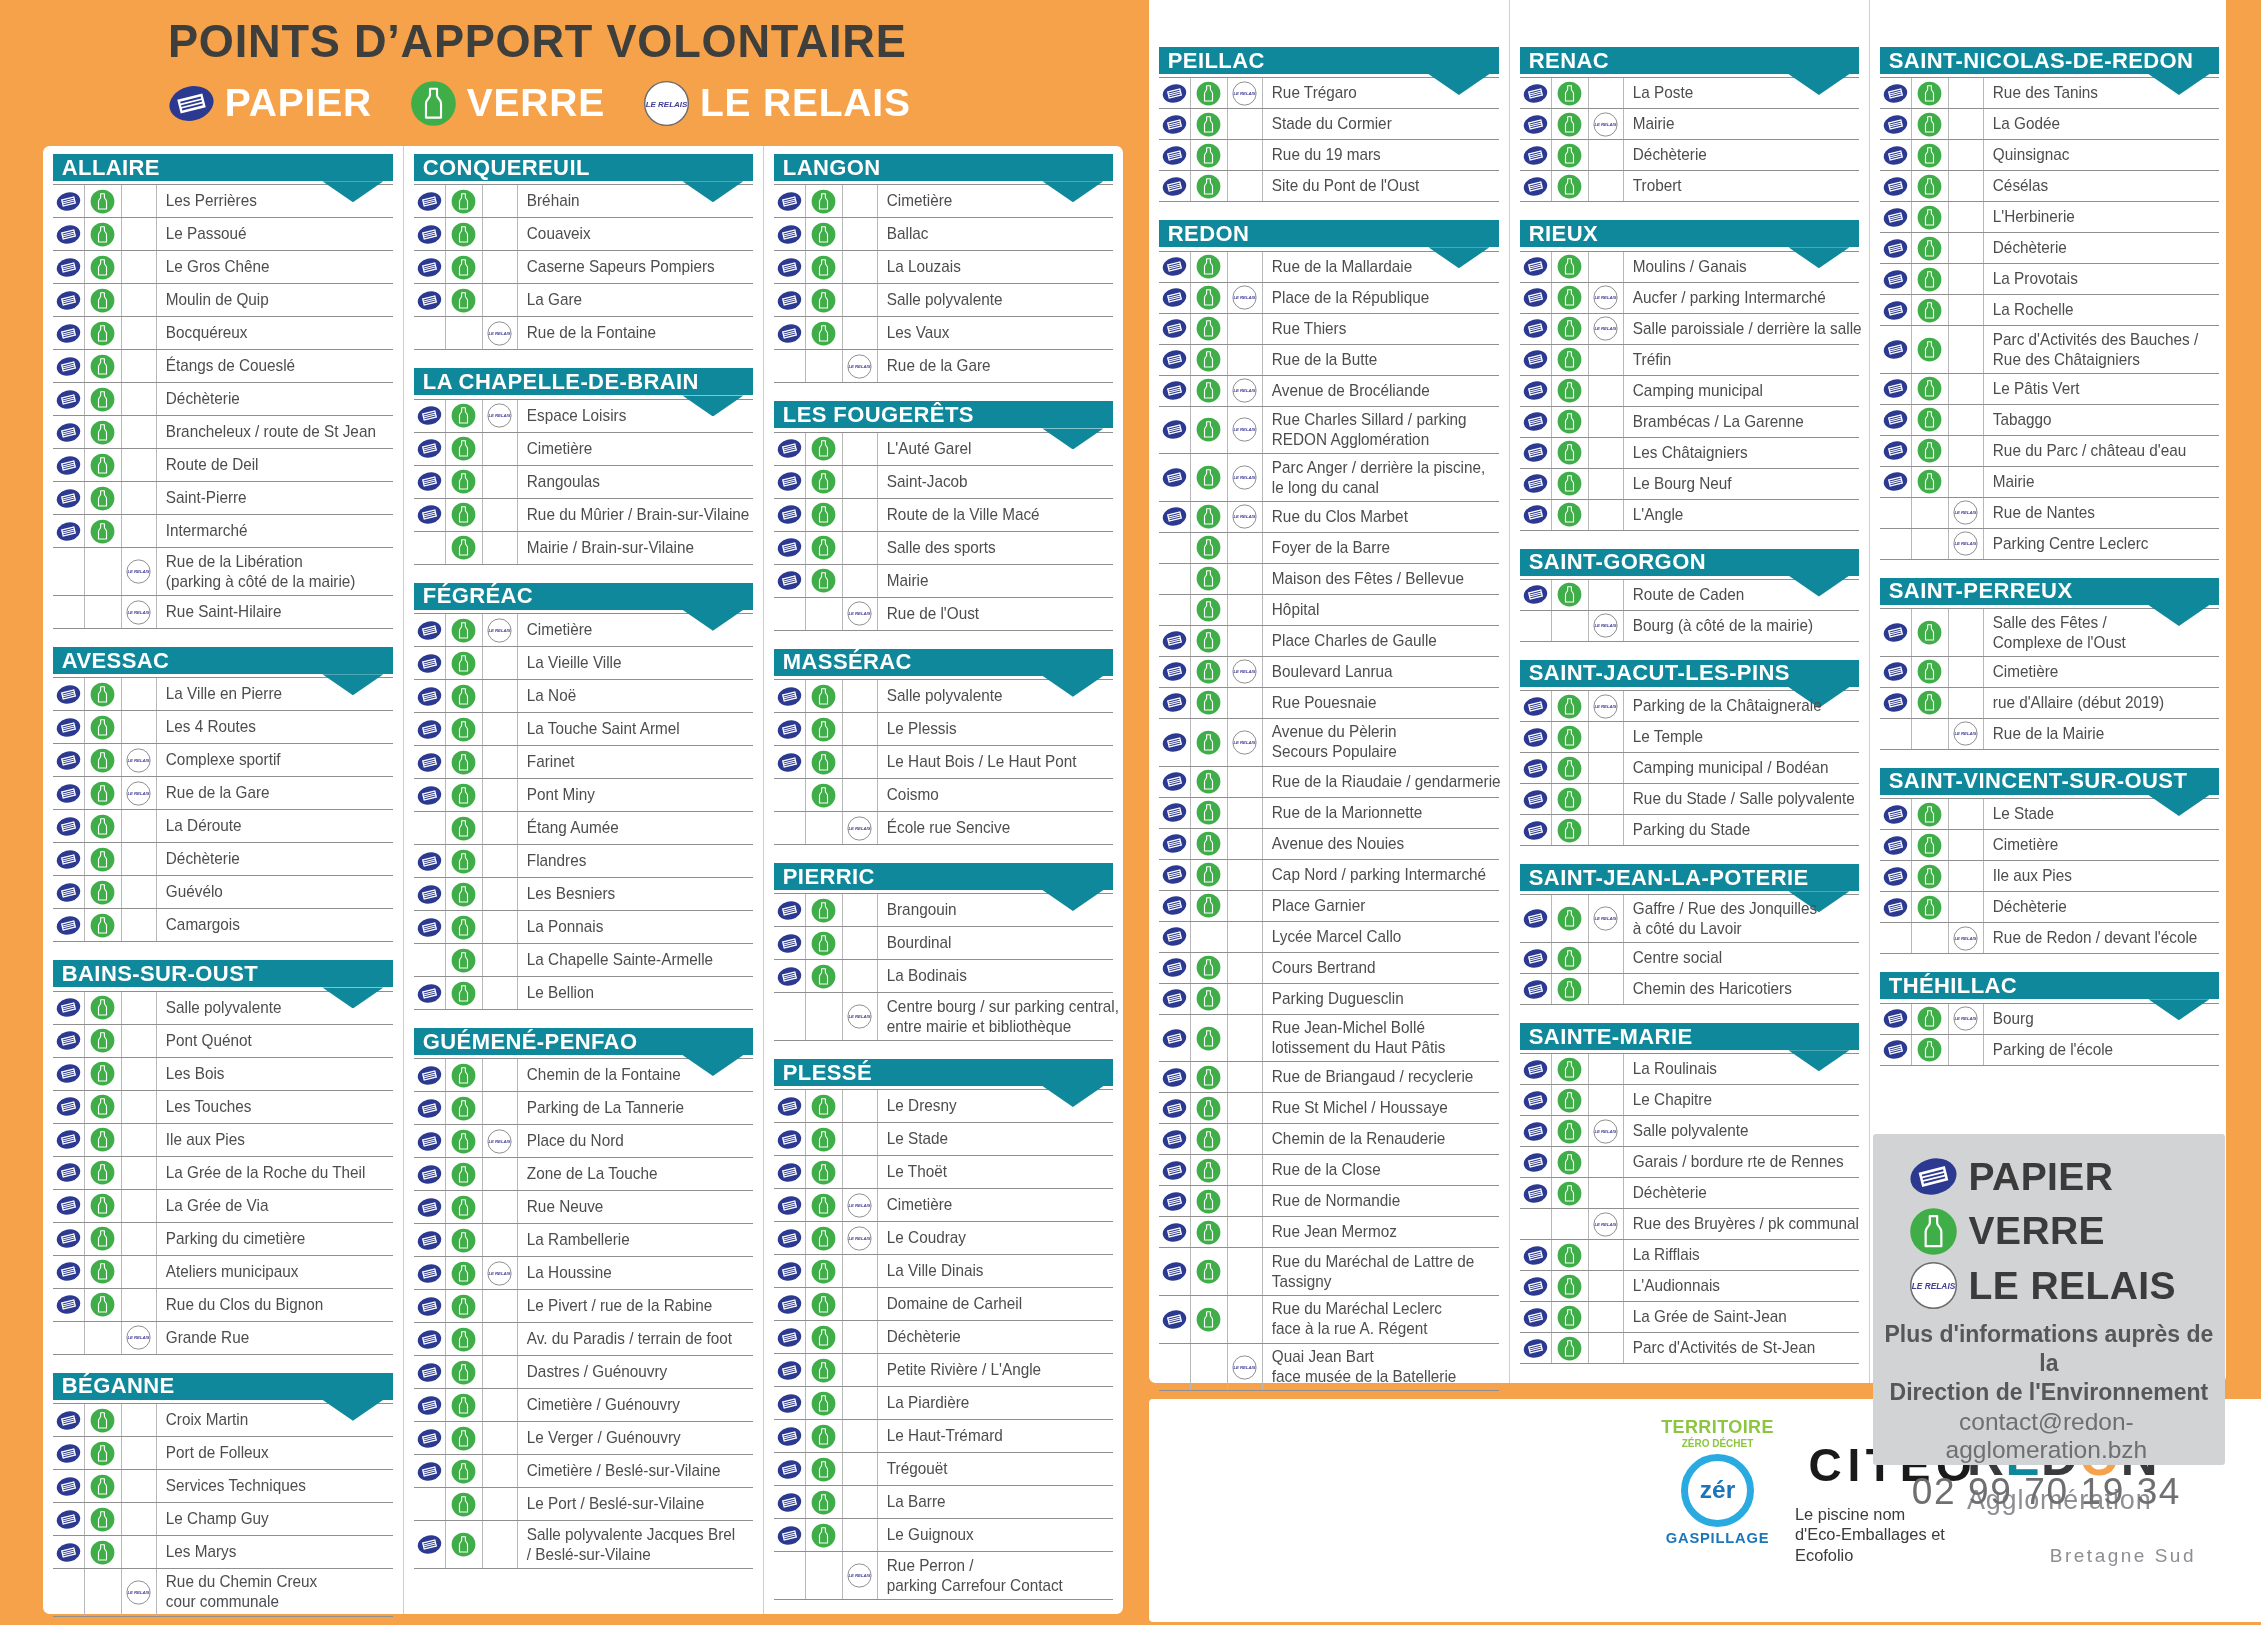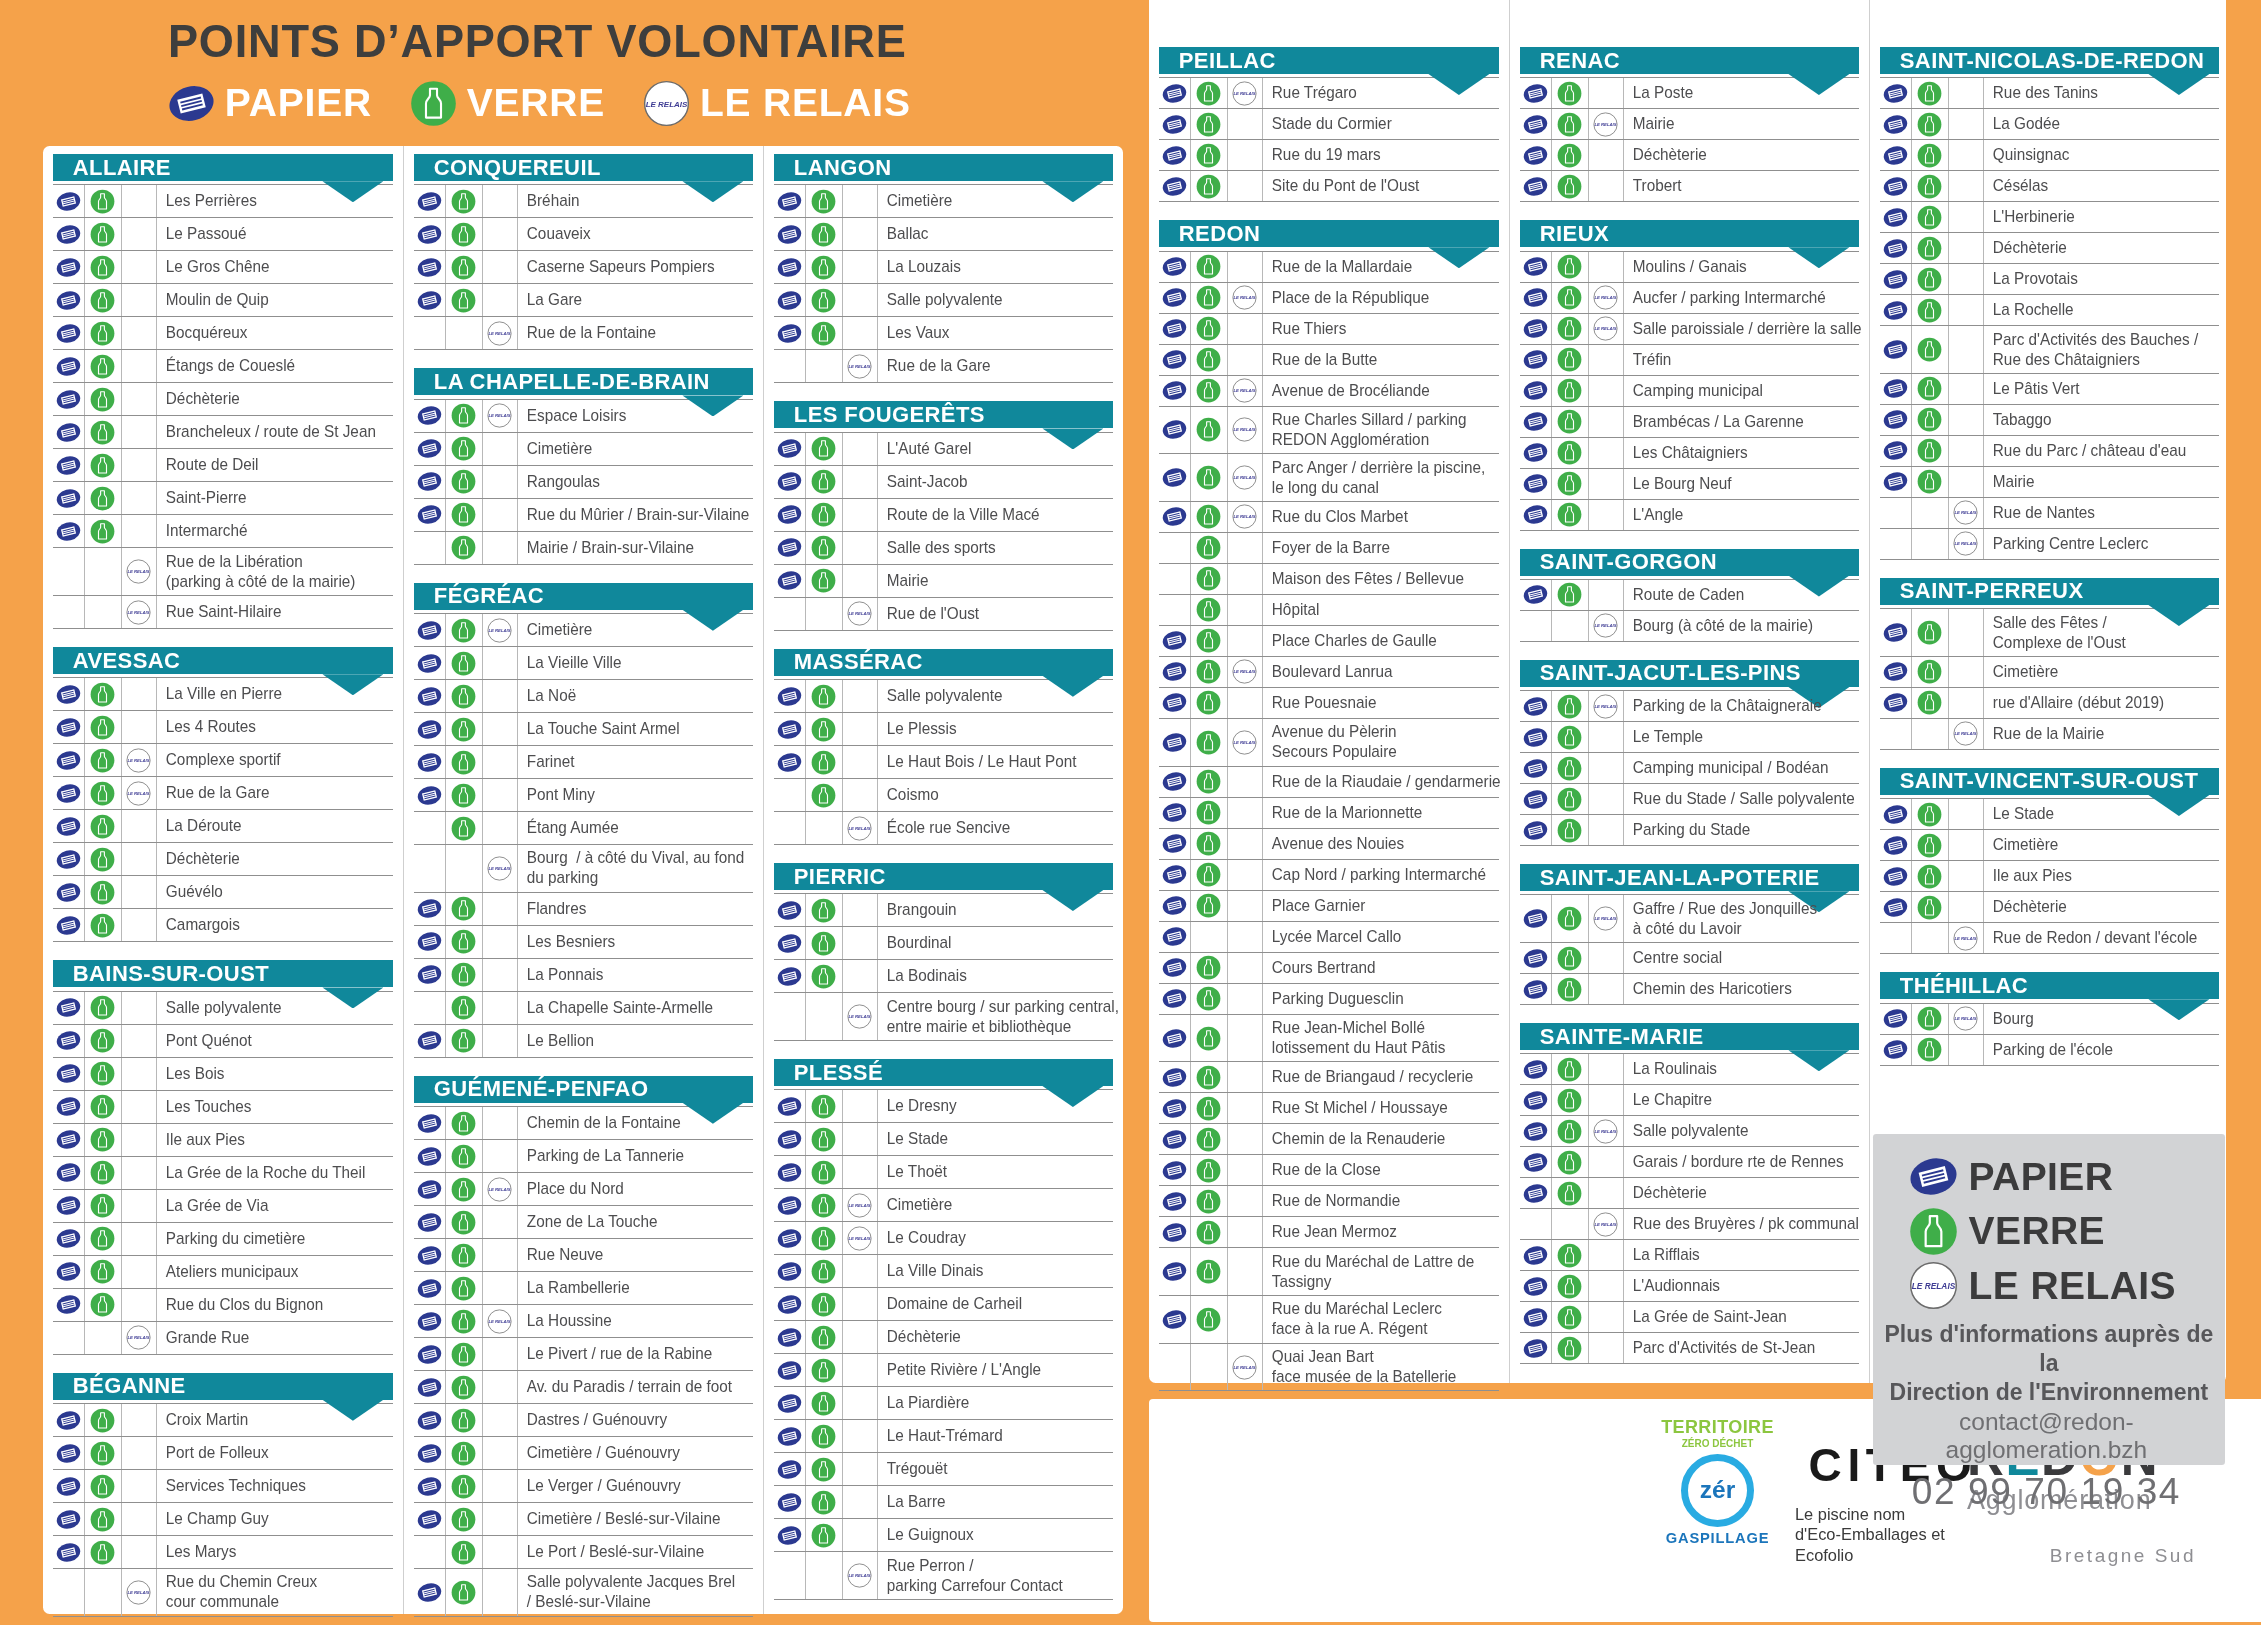--- a/index.html
+++ b/index.html
@@ -23,21 +23,21 @@
   
   .panel{position:absolute;background:#fff;border-radius:6.5px;display:flex;}
   .panel-left{left:43px;top:146px;width:1080px;height:1468px;}
   .panel-right{left:1149px;top:0;width:1077px;height:1383px;border-radius:0 0 6.5px 6.5px;}
   .col{width:360px;box-sizing:border-box;padding:8.2px 9.8px 0 9.8px;}
   .panel-right .col{padding-top:47px;}
   .col + .col{border-left:0.8px solid #cfcfcf;}
 
   
   .commune{margin-bottom:18px;}
-  .commune-header{position:relative;background:#10889B;height:27px;display:flex;align-items:center;padding-left:20px;}
+  .commune-header{position:relative;background:#10889B;height:27px;display:flex;align-items:center;padding-left:9px;}
   .commune-name{color:#fff;font-weight:bold;font-size:22px;letter-spacing:0.4px;white-space:nowrap;}
   .ribbon{position:absolute;right:9.8px;top:27px;width:61px;height:21px;background:#10889B;
     clip-path:polygon(0 0,100% 0,50% 100%);}
   .rows{border-top:0.8px solid #8f8f8f;margin-top:3.3px;}
   .row{display:flex;align-items:center;border-bottom:0.8px solid #8f8f8f;min-height:32px;}
   .panel-right .row{min-height:30px;}
   .slot{align-self:stretch;display:flex;align-items:center;justify-content:center;
     border-right:0.8px solid #b8b8b8;flex:none;}
   .slot.s1{width:31px;}.slot.s2{width:36px;}.slot.s3{width:34px;}
   .ic{width:25px;height:25px;display:block;}
@@ -987,31 +987,20 @@
     <span class="slot s1"></span>
     <span class="slot s2">
               <svg class="ic" viewBox="0 0 31 31" width="25" height="25">
                 <use href="#sym-verre" xlink:href="#sym-verre"></use>
               </svg>
             </span>
     <span class="slot s3"></span>
     <span class="label">Étang Aumée</span>
   </div>
 
-  <div class="row">
-    <span class="slot s1"></span>
-    <span class="slot s2"></span>
-    <span class="slot s3">
-              <svg class="ic" viewBox="0 0 31 31" width="25" height="25">
-                <use href="#sym-relais" xlink:href="#sym-relais"></use>
-              </svg>
-            </span>
-    <span class="label">Bourg  / à côté du Vival, au fond
-du parking</span>
-  </div>
 
   <div class="row">
     <span class="slot s1">
               <svg class="ic" viewBox="0 0 31 31" width="25" height="25">
                 <use href="#sym-papier" xlink:href="#sym-papier"></use>
               </svg>
             </span>
     <span class="slot s2">
               <svg class="ic" viewBox="0 0 31 31" width="25" height="25">
                 <use href="#sym-verre" xlink:href="#sym-verre"></use>

